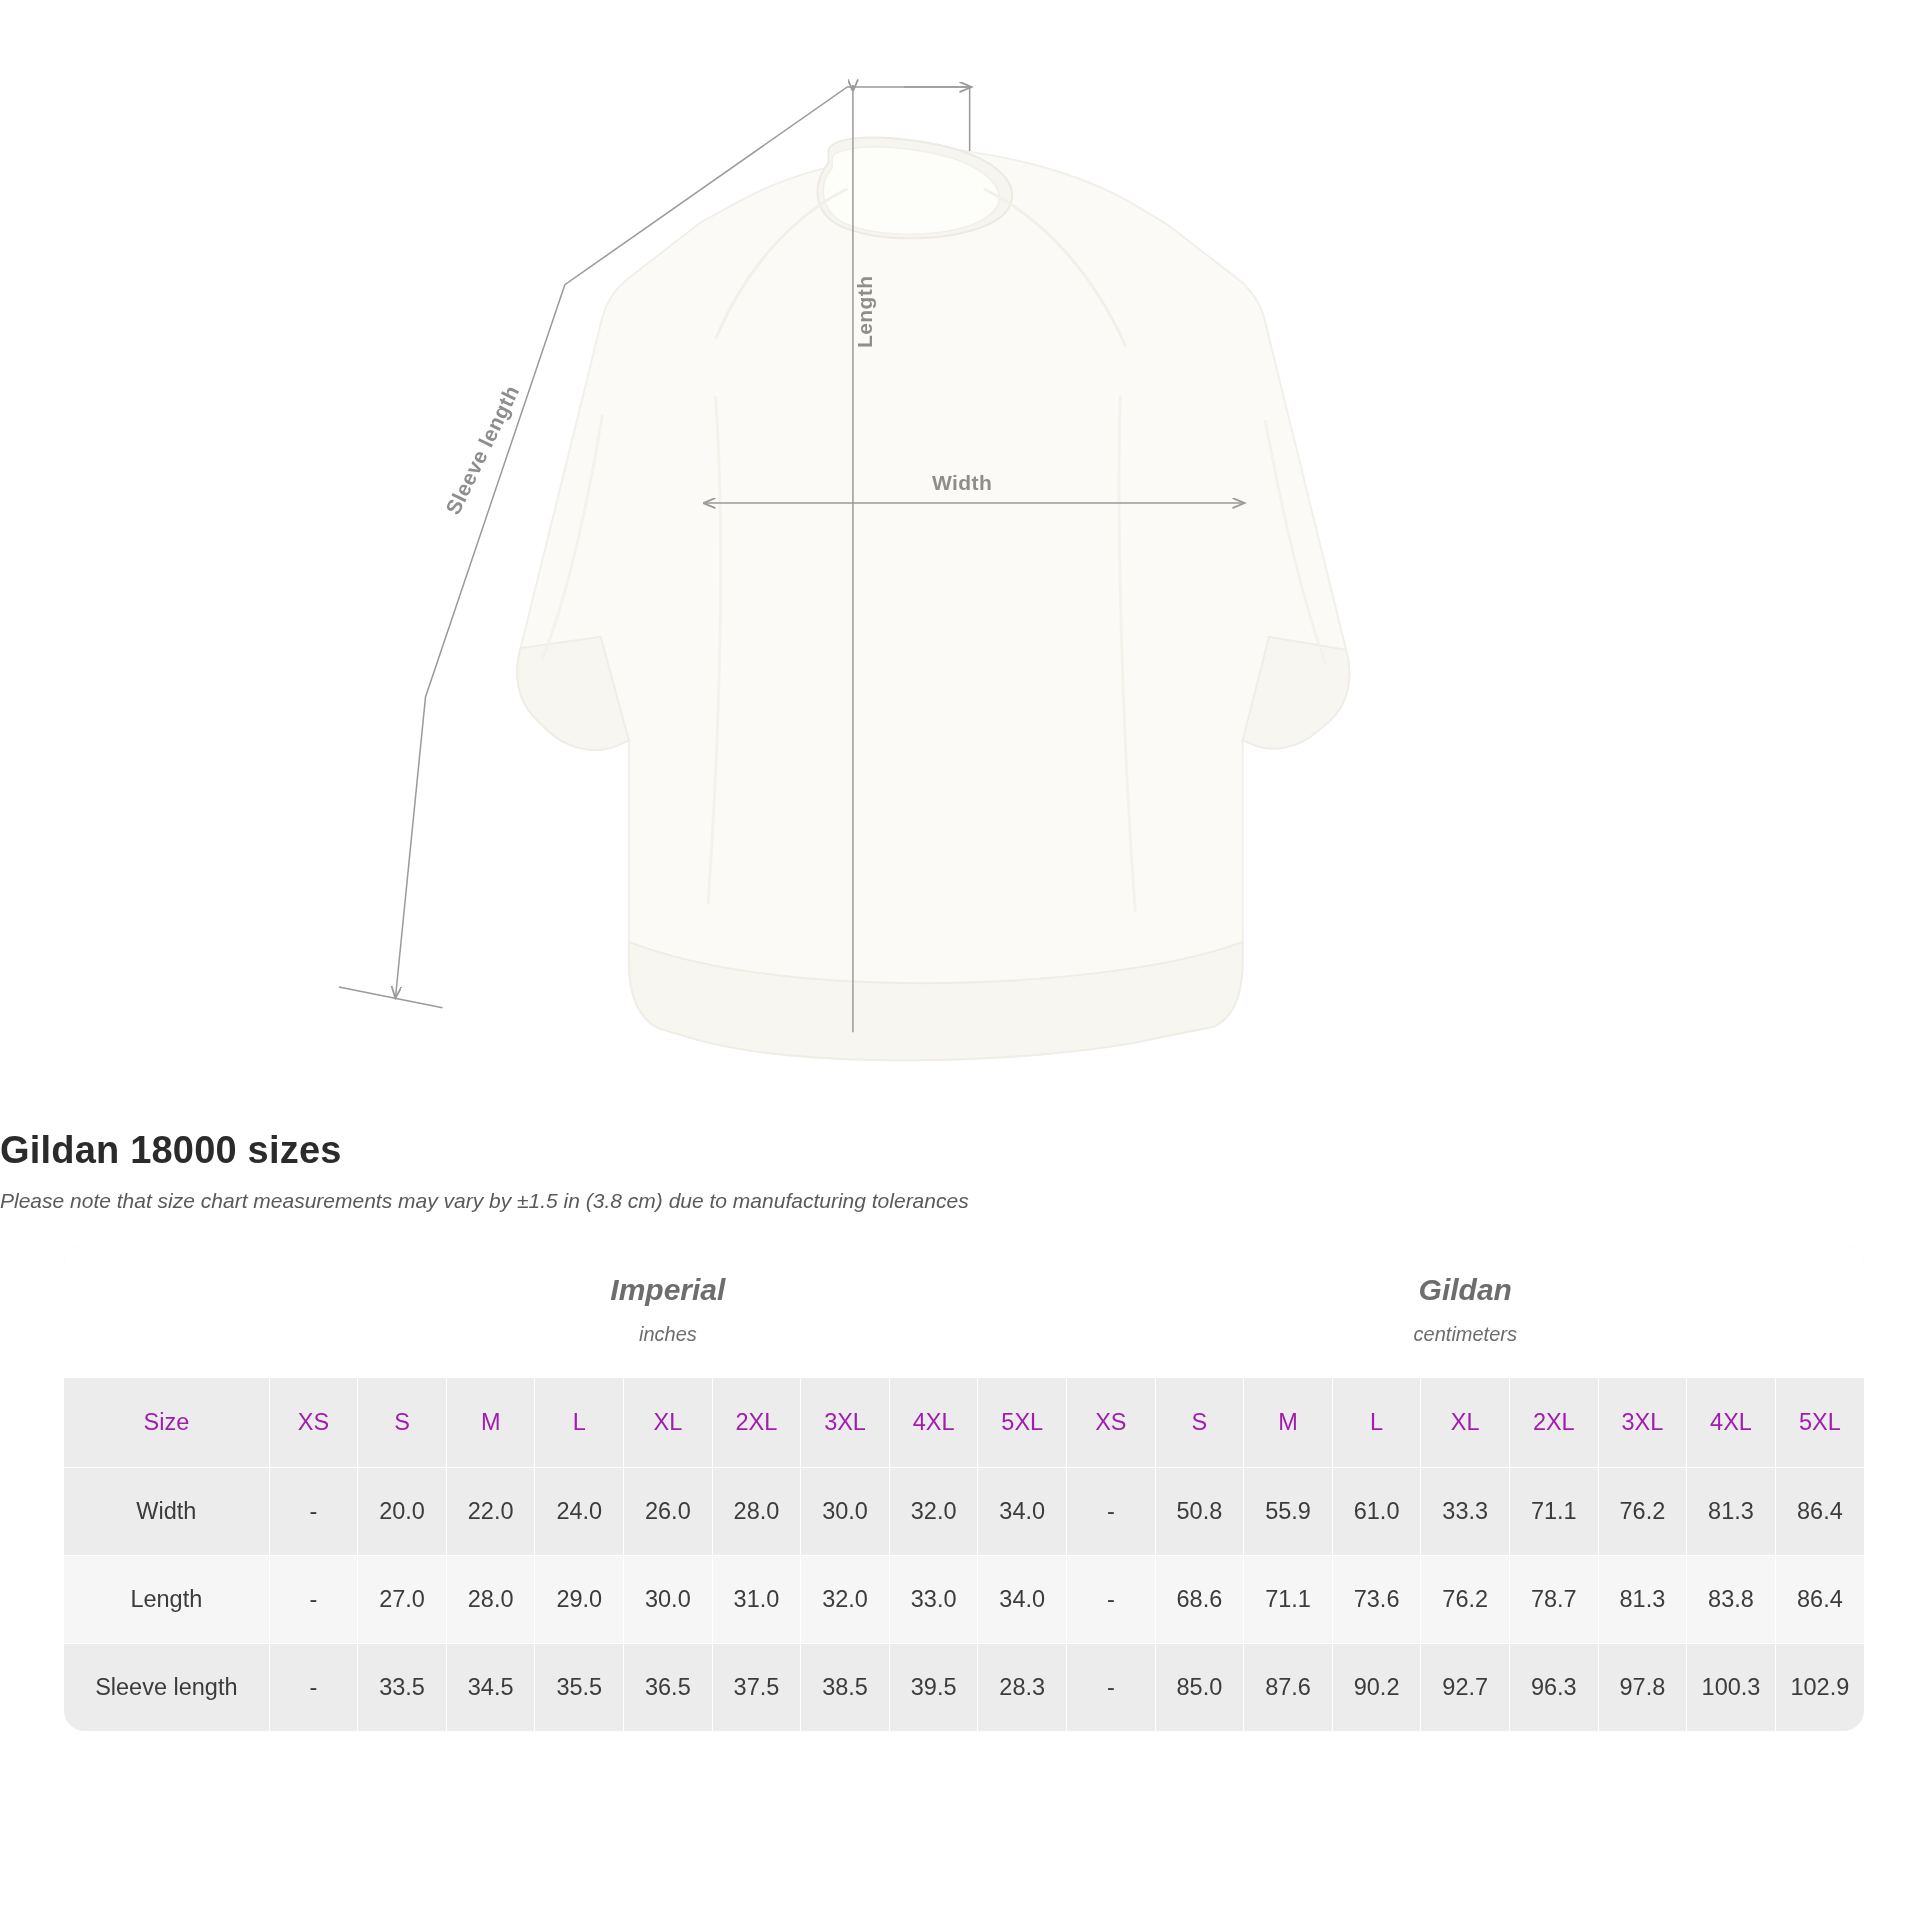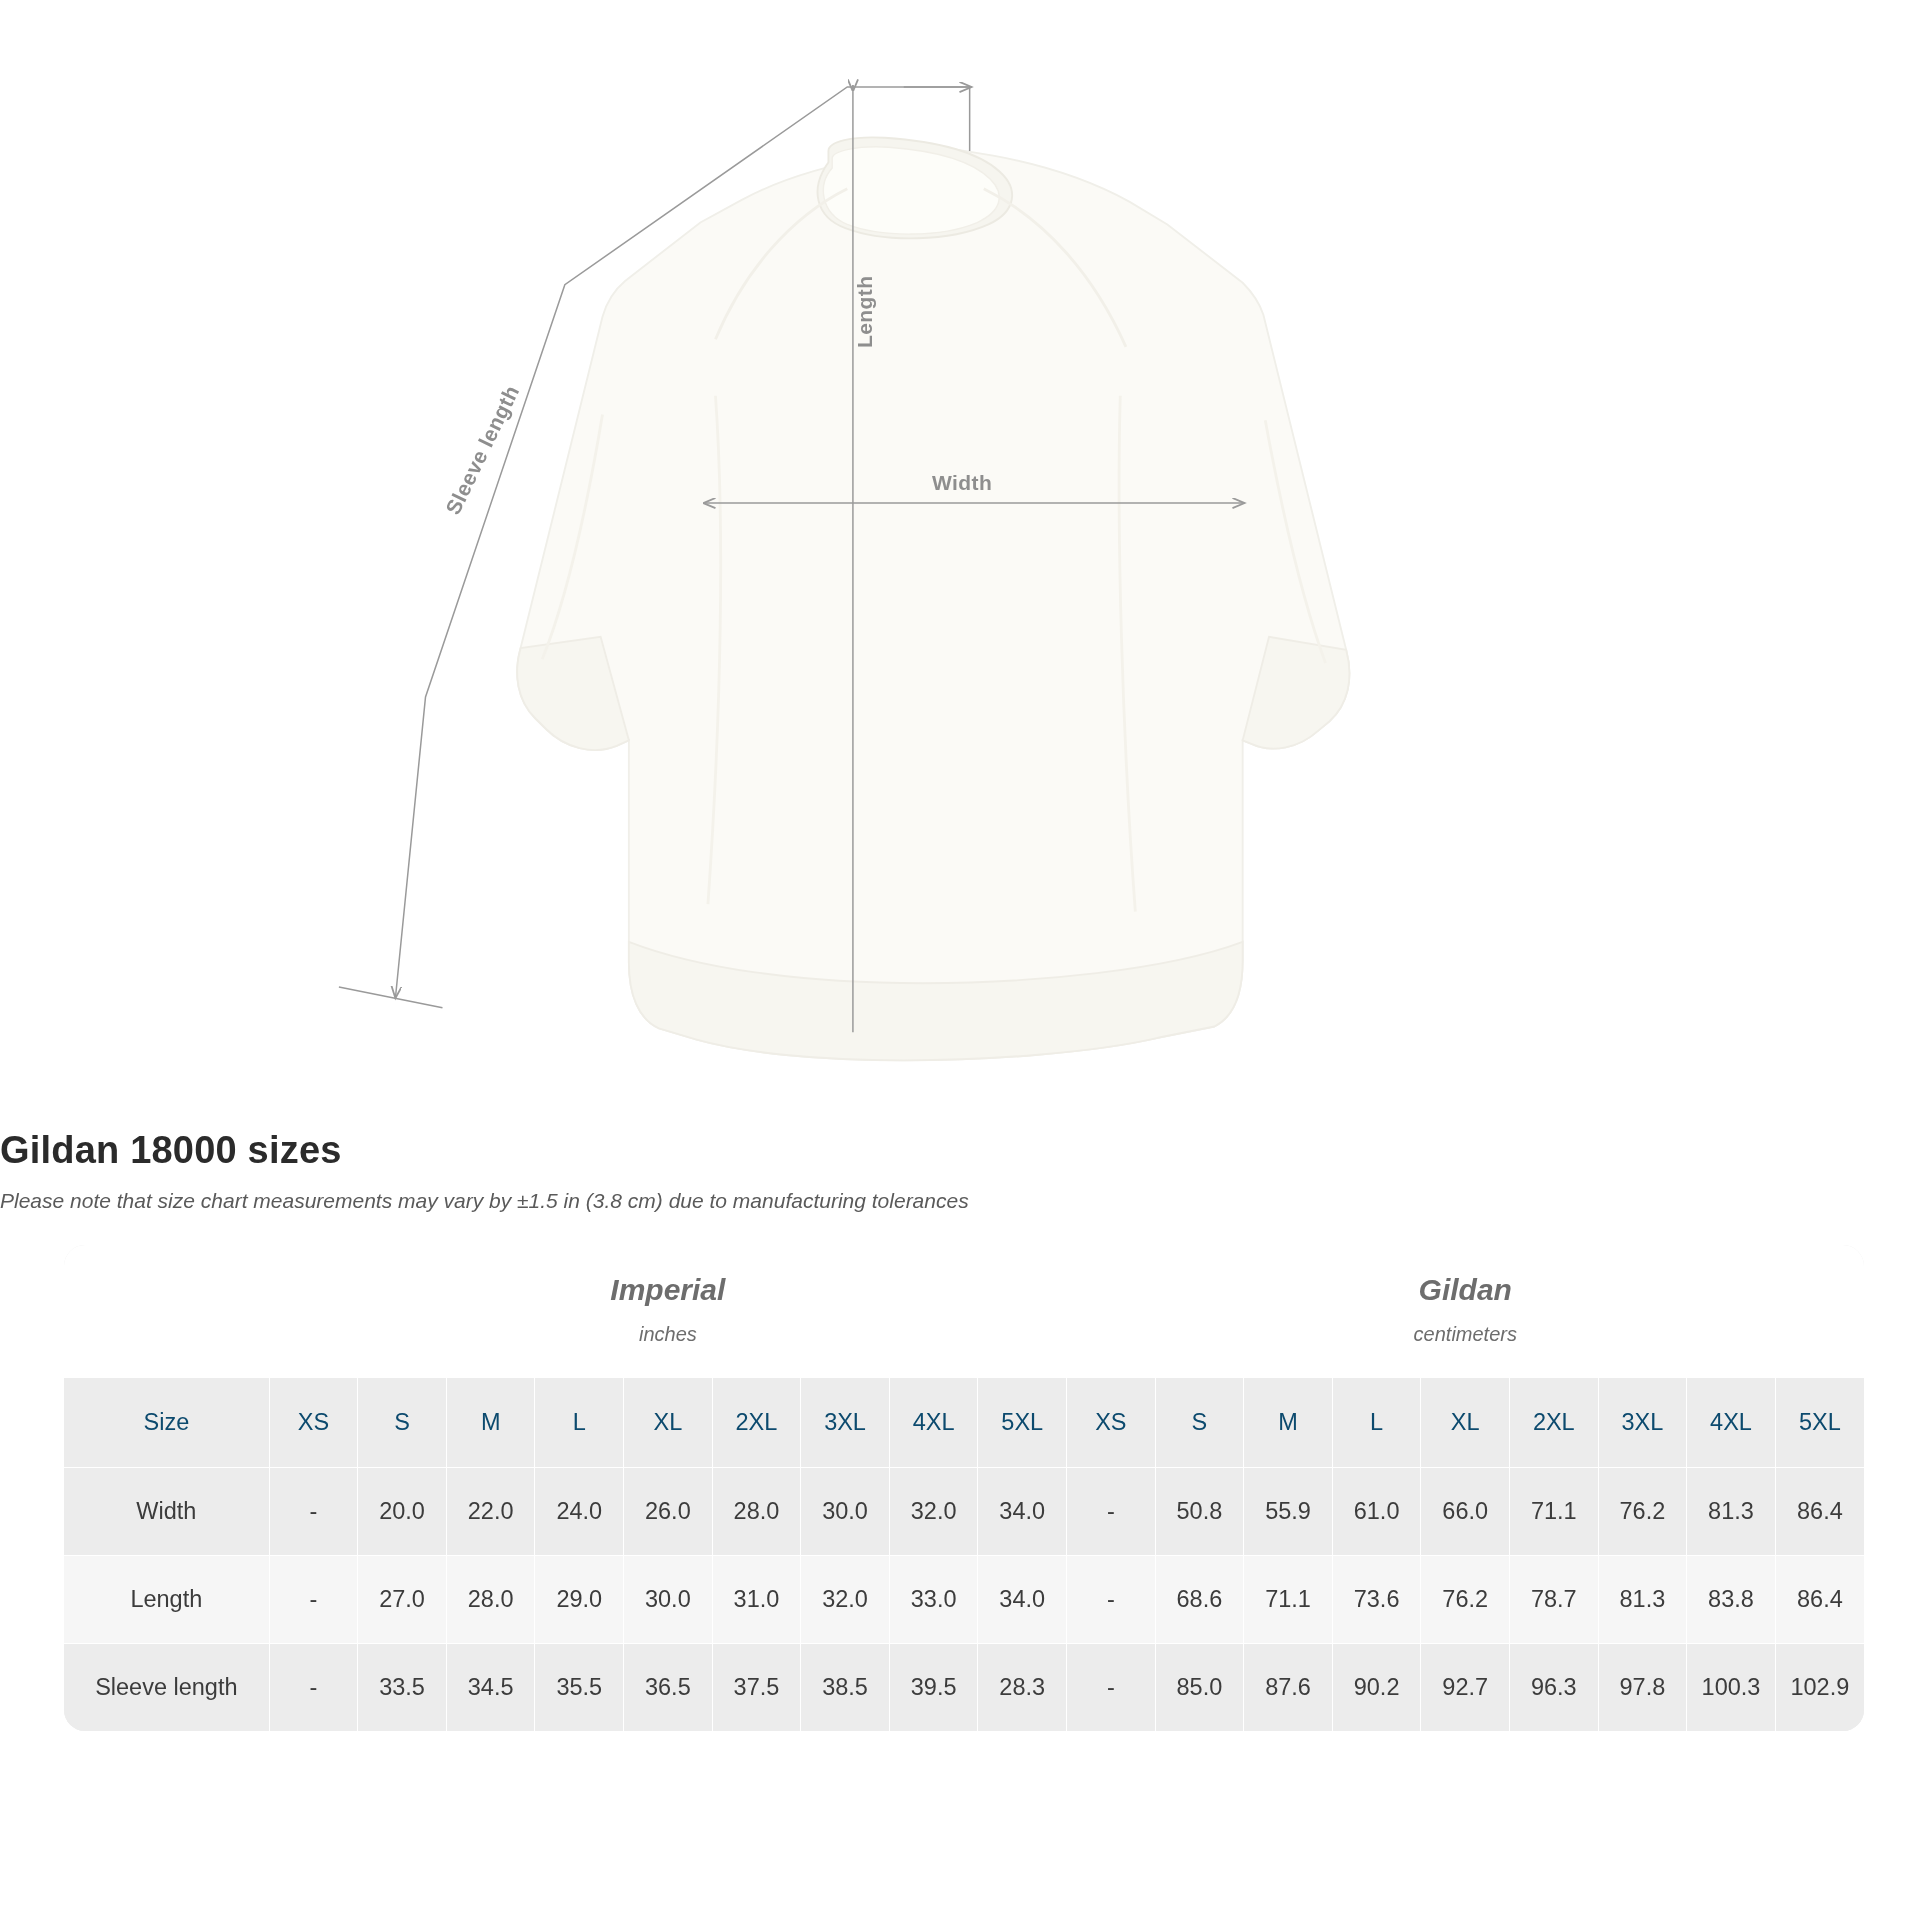--- a/index.html
+++ b/index.html
@@ -104,21 +104,21 @@
   .unit-sub {
     margin-top: 16px;
     font-size: 20px;
     font-style: italic;
     color: #6d6d6d;
   }
 
   
   .head-row td {
     background: #ececec;
-    color: #0c4a6e;
+    color: #a21caf;
     font-size: 23.5px;
     font-weight: bold;
     height: 87px;
     border-left: 1.9px solid #ffffff;
   }
   .head-row td:first-child { border-left: none; }
 
   .data-row td {
     height: 85px;
     font-size: 23.5px;
@@ -304,21 +304,21 @@
           <td>24.0</td>
           <td>26.0</td>
           <td>28.0</td>
           <td>30.0</td>
           <td>32.0</td>
           <td>34.0</td>
           <td>-</td>
           <td>50.8</td>
           <td>55.9</td>
           <td>61.0</td>
-          <td>66.0</td>
+          <td>33.3</td>
           <td>71.1</td>
           <td>76.2</td>
           <td>81.3</td>
           <td>86.4</td>
         </tr>
         <tr class="data-row even">
           <td class="row-label">Length</td>
           <td>-</td>
           <td>27.0</td>
           <td>28.0</td>

